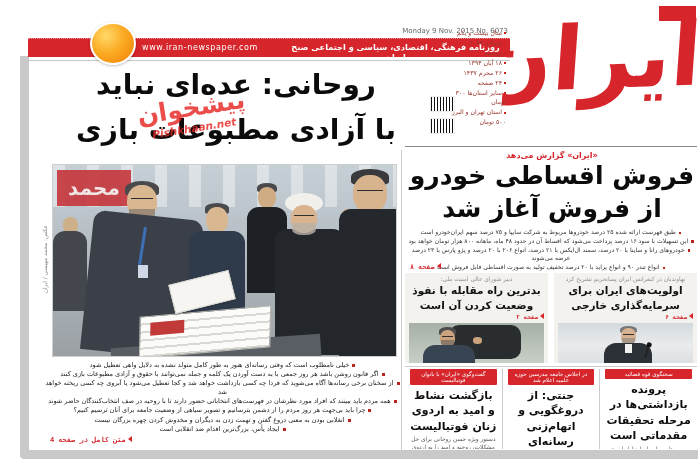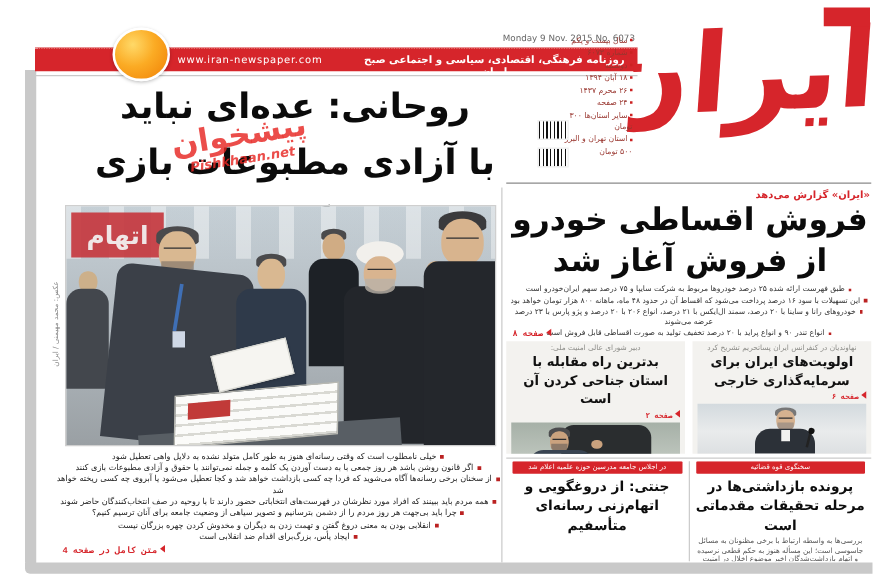--- a/index.html
+++ b/index.html
@@ -68,21 +68,21 @@
                   font-size:6.5px; line-height:1.4; color:#222; }
   .lead-bullets div::before { content:""; display:inline-block; width:3px; height:3px; background:#b22; margin-left:3px; }
   .pageref { color:#d6252b; font-weight:bold;font-family:Liberation Mono, monospace; }
   .pageref::before { content:""; display:inline-block; width:0; height:0; border-top:3px solid transparent;
                      border-bottom:3px solid transparent; border-right:4px solid #d6252b; margin-left:2px; }
   .lead-pageref { position:absolute; left:50px; top:436px; font-size:7px; direction:rtl; }
 
   
   .v-divider { position:absolute; left:401px; top:150px; height:300px; border-left:1px solid #ccc; }
   .rc-topline { position:absolute; left:405px; top:146px; width:292px; border-top:1px solid #8a8a8a; }
-  .car-kicker { position:absolute; left:408px; top:151px; width:288px; text-align:right;
+  .car-kicker { position:absolute; left:408px; top:151px; width:288px; text-align:center;
                 color:#d6252b; font-size:8px; font-weight:bold; }
   .car-headline { position:absolute; left:408px; top:160px; width:288px; text-align:center;
                   font-size:25px; font-weight:800; color:#0b0b0b; line-height:1.3; }
   .car-bullets { position:absolute; left:406px; top:228px; width:290px; text-align:center;
                  font-size:6.1px; line-height:1.45; color:#333; }
   .car-bullets div::before { content:""; display:inline-block; width:2.5px; height:2.5px; background:#b22; margin-left:3px; }
   .car-pageref { position:absolute; left:410px; top:263px; font-size:6.8px; }
 
   
   .boxes { position:absolute; left:405px; top:273px; width:292px; height:90px; display:flex; gap:6px; }
@@ -140,21 +140,21 @@
     <div>روحانی: عده‌ای نباید</div>
     <div>با آزادی مطبوعات بازی کنند</div>
   </div>
   <div class="wm">
     <div class="wm-title">پیشخوان</div>
     <div class="wm-url">Pishkhaan.net</div>
   </div>
 
   <div class="photo">
     <div class="ph-lights"></div>
-    <div class="ph-sign">اتهام</div>
+    <div class="ph-sign">محمد</div>
 
     <div class="head" style="left:10px;top:52px;width:15px;height:17px;background:#cdb08a;"></div>
     <div class="torso" style="left:0px;top:66px;width:34px;height:80px;background:#43474d;"></div>
 
     <div class="hair" style="left:72px;top:16px;width:34px;height:15px;"></div>
     <div class="head" style="left:74px;top:20px;width:30px;height:34px;"></div>
     <div class="glasses" style="left:78px;top:33px;width:22px;"></div>
     <div class="beard" style="left:76px;top:44px;width:26px;height:11px;"></div>
     <div class="torso" style="left:34px;top:50px;width:110px;height:140px;background:#3b4048;transform:rotate(6deg);"></div>
     <div style="position:absolute;left:88px;top:62px;width:3px;height:38px;background:#3f6fb5;transform:rotate(9deg);z-index:2;"></div>
@@ -189,21 +189,21 @@
   </div>
   <div class="credit">عکس: محمد مهیمنی / ایران</div>
 
   <div class="lead-bullets">
     <div>خیلی نامطلوب است که وقتی رسانه‌ای هنوز به طور کامل متولد نشده به دلایل واهی تعطیل شود</div>
     <div>اگر قانون روشن باشد هر روز جمعی با به دست آوردن یک کلمه و جمله نمی‌توانند با حقوق و آزادی مطبوعات بازی کنند</div>
     <div>از سخنان برخی رسانه‌ها آگاه می‌شوید که فردا چه کسی بازداشت خواهد شد و کجا تعطیل می‌شود یا آبروی چه کسی ریخته خواهد شد</div>
     <div>همه مردم باید ببینند که افراد مورد نظرشان در فهرست‌های انتخاباتی حضور دارند تا با روحیه در صف انتخاب‌کنندگان حاضر شوند</div>
     <div>چرا باید بی‌جهت هر روز مردم را از دشمن بترسانیم و تصویر سیاهی از وضعیت جامعه برای آنان ترسیم کنیم؟</div>
     <div>انقلابی بودن به معنی دروغ گفتن و تهمت زدن به دیگران و مخدوش کردن چهره بزرگان نیست</div>
-    <div>ایجاد یأس، بزرگ‌برای اقدام ضد انقلابی است</div>
+    <div>ایجاد یأس، بزرگ‌ترین اقدام ضد انقلابی است</div>
   </div>
   <div class="pageref lead-pageref">متن کامل در صفحه 4</div>
 
   <div class="v-divider"></div>
   <div class="rc-topline"></div>
   <div class="car-kicker">«ایران» گزارش می‌دهد</div>
   <div class="car-headline">
     <div>فروش اقساطی خودرو</div>
     <div>از فروش آغاز شد</div>
   </div>
@@ -225,21 +225,21 @@
         <div class="head" style="left:63px;top:5px;width:15px;height:17px;background:#d6b290;"></div>
         <div class="glasses" style="left:65px;top:11px;width:11px;"></div>
         <div class="beard" style="left:64px;top:15px;width:13px;height:6px;background:#9c8f85;"></div>
         <div class="torso" style="left:46px;top:20px;width:48px;height:20px;background:#2c3138;"></div>
         <div style="position:absolute;left:67px;top:21px;width:7px;height:9px;background:#f1f1ef;"></div>
         <div class="mic" style="left:88px;top:22px;"></div>
       </div>
     </div>
     <div class="box">
       <div class="box-kicker">دبیر شورای عالی امنیت ملی:</div>
-      <div class="box-headline">بدترین راه مقابله با استان جناحی کردن آن است</div>
+      <div class="box-headline">بدترین راه مقابله با نفوذ وضعیت کردن آن است</div>
       <div class="pageref box-pageref">صفحه ۲</div>
       <div class="box-photo bp-shamkhani">
         <div class="s-chair"></div>
         <div class="hair" style="left:30px;top:4px;width:17px;height:8px;background:#4c4c4e;"></div>
         <div class="head" style="left:31px;top:7px;width:15px;height:17px;background:#caa27e;"></div>
         <div class="glasses" style="left:33px;top:13px;width:11px;"></div>
         <div class="beard" style="left:32px;top:17px;width:13px;height:6px;background:#7d6f63;"></div>
         <div class="torso" style="left:14px;top:22px;width:52px;height:18px;background:#394452;"></div>
         <div class="head" style="left:64px;top:14px;width:9px;height:7px;background:#caa27e;"></div>
       </div>
@@ -252,15 +252,21 @@
       <div class="bcol-kicker">سخنگوی قوه قضائیه</div>
       <div class="bcol-headline">پرونده بازداشتی‌ها در مرحله تحقیقات مقدماتی است</div>
       <div class="bcol-body">بررسی‌ها به واسطه ارتباط با برخی مظنونان به مسائل جاسوسی است؛ این مسأله هنوز به حکم قطعی نرسیده و اتهام بازداشت‌شدگان اخیر موضوع اخلال در امنیت ملی است</div>
 
     </div>
     <div class="bcol">
       <div class="bcol-kicker">در اجلاس جامعه مدرسین حوزه علمیه اعلام شد</div>
       <div class="bcol-headline">جنتی: از دروغگویی و اتهام‌زنی رسانه‌ای متأسفیم</div>
 
     </div>
+    <div class="bcol">
+      <div class="bcol-kicker">گفت‌وگوی «ایران» با بانوان فوتبالیست</div>
+      <div class="bcol-headline">بازگشت نشاط و امید به اردوی زنان فوتبالیست</div>
+      <div class="bcol-body">دستور ویژه حسن روحانی برای حل مشکلات، روحیه و امید را به اردوی بانوان فوتبالیست بازگرداند و آینده روشنی برای این رشته ترسیم کرد</div>
+
+    </div>
   </div>
 
 </div>
 
 </body></html>

